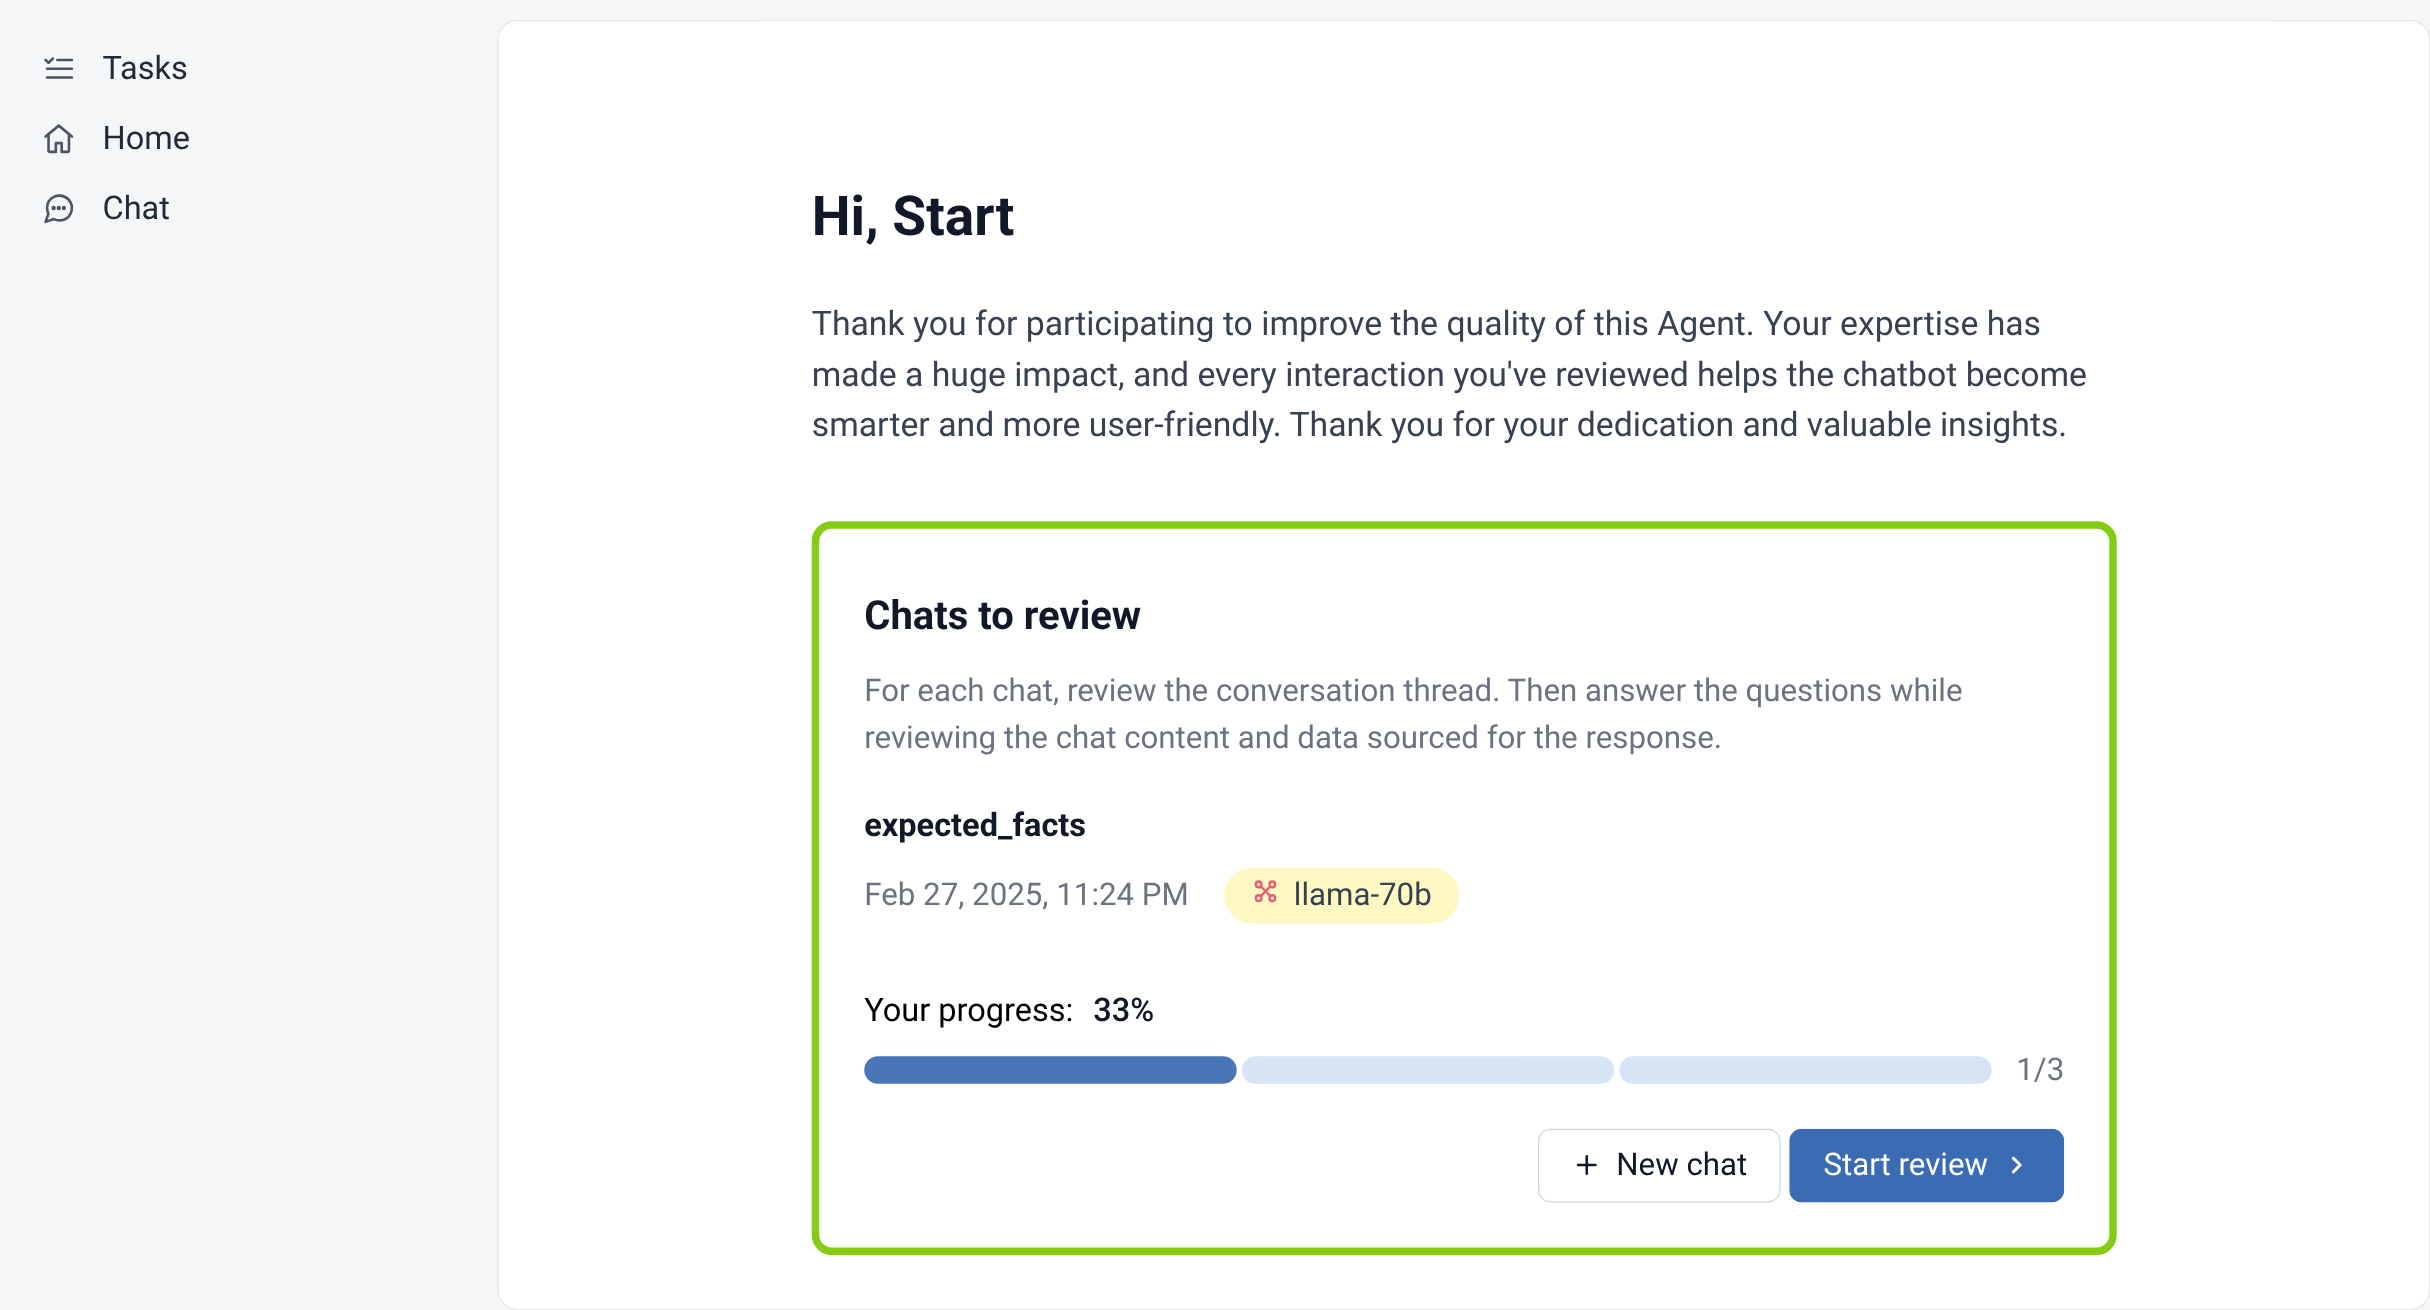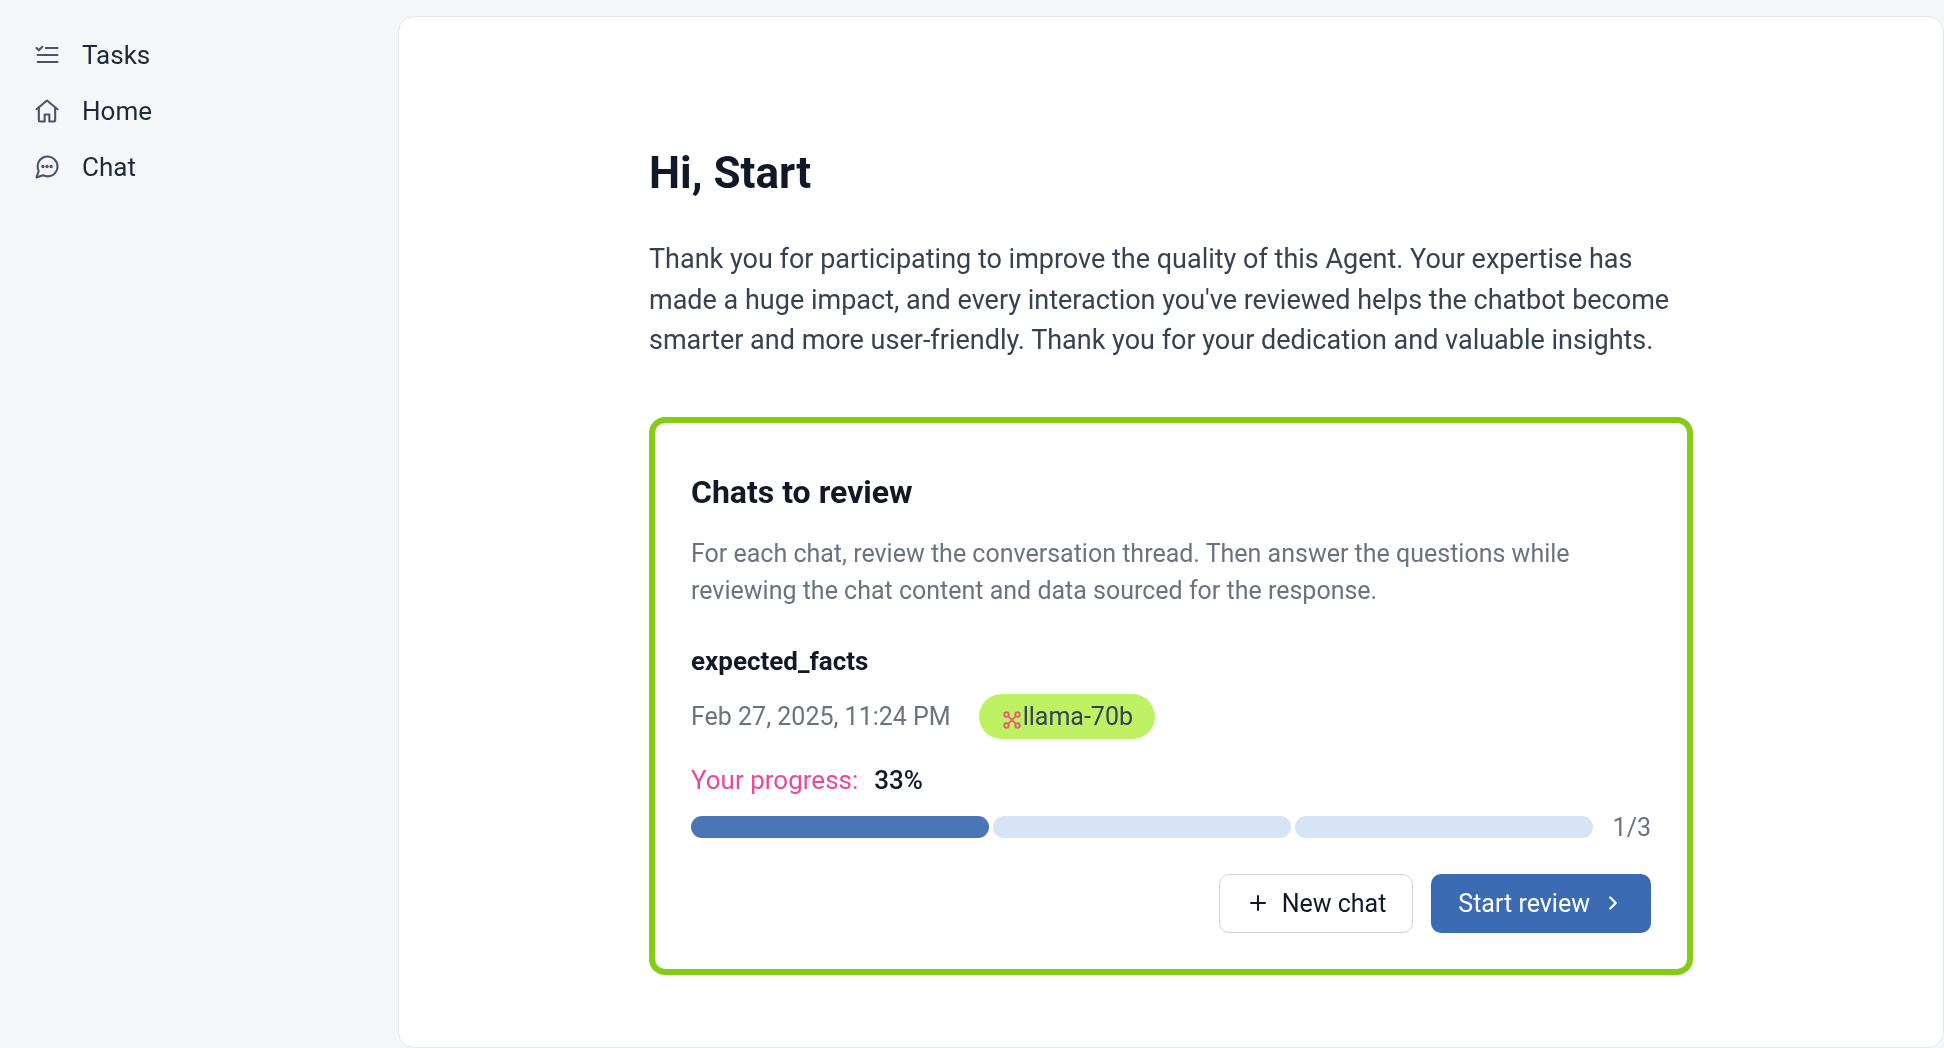--- a/index.html
+++ b/index.html
@@ -95,39 +95,41 @@
       align-items: center;
       gap: 28px;
       margin-bottom: 26px;
     }
     .timestamp {
       font-size: 25px;
       color: #6b7280;
     }
     .model-badge {
       display: inline-flex;
-      align-items: flex-end;
-      background: #bef264;
+      align-items: flex-start;
+      gap: 12px;
+      background: #fef9c3;
       border-radius: 999px;
       padding: 8px 22px;
       font-size: 25px;
       color: #374151;
     }
     .model-badge svg {
       color: #e85d75;
     }
     .progress-row {
       display: flex;
       align-items: baseline;
       gap: 16px;
       margin-bottom: 18px;
     }
     .progress-label {
       font-size: 26px;
-      color: #ec4899;
+      color: #000000;
+      margin-top: 29px;
     }
     .progress-percent {
       font-size: 26px;
       color: #111827;
       font-weight: 500;
     }
     .progress-bar-row {
       display: flex;
       align-items: center;
       gap: 20px;
@@ -148,21 +150,21 @@
       background: #4a76b8;
     }
     .progress-count {
       font-size: 25px;
       color: #6b7280;
       white-space: nowrap;
     }
     .actions-row {
       display: flex;
       justify-content: flex-end;
-      gap: 18px;
+      gap: 7px;
     }
     .btn {
       display: inline-flex;
       align-items: center;
       gap: 12px;
       padding: 14px 26px;
       font-size: 25px;
       border-radius: 10px;
       cursor: pointer;
       border: 1px solid transparent;

